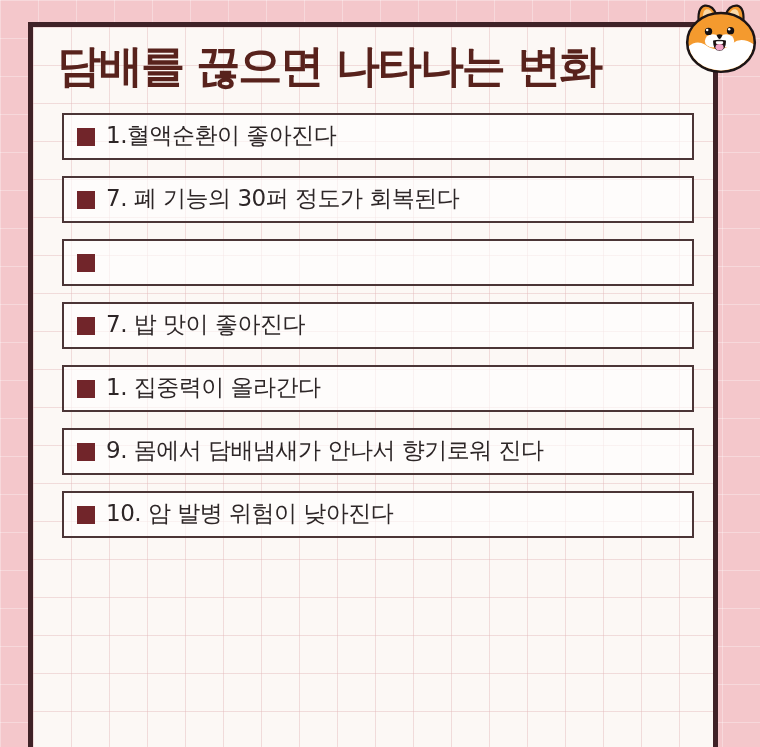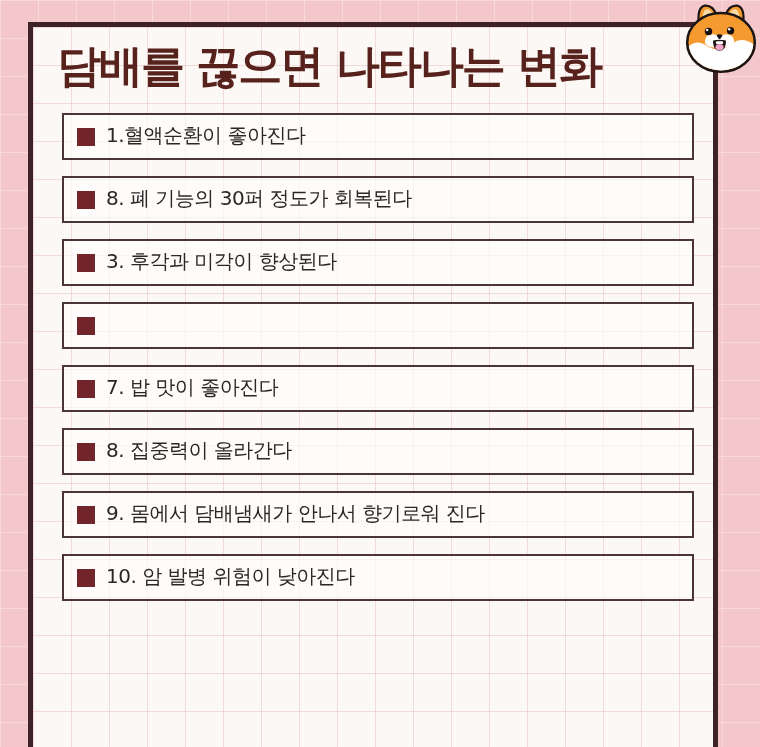--- a/index.html
+++ b/index.html
@@ -40,21 +40,21 @@
     border:2px solid #4b3536;
     background:rgba(255,255,255,0.62);
     display:flex; align-items:center;
     padding-left:13px; gap:11px;
   }
   .bullet {
     flex:none; width:18px; height:18px;
     background:#71252a;
   }
   .item-text {
-    font-size:20px; color:#2d2627;
+    font-size:23px; color:#2d2627;
     white-space:nowrap; padding-bottom:2px;
     letter-spacing:-0.5px;
   }
   .mascot {
     position:absolute; left:684px; top:2px;
     width:74px; height:72px; z-index:5;
   }
 </style>
 </head>
 <body>
@@ -62,36 +62,32 @@
 <div class="card">
   <h1 class="title">담배를 끊으면 나타나는 변화</h1>
 
   <div class="list">
     <div class="box">
       <span class="bullet"></span>
       <span class="item-text">1.혈액순환이 좋아진다</span>
     </div>
     <div class="box">
       <span class="bullet"></span>
-      <span class="item-text">8. 폐 기능의 30퍼 정도가 회복된다</span>
-    </div>
-    <div class="box">
-      <span class="bullet"></span>
-      <span class="item-text">3. 후각과 미각이 향상된다</span>
+      <span class="item-text">7. 폐 기능의 30퍼 정도가 회복된다</span>
     </div>
     <div class="box">
       <span class="bullet"></span>
     </div>
     <div class="box">
       <span class="bullet"></span>
       <span class="item-text">7. 밥 맛이 좋아진다</span>
     </div>
     <div class="box">
       <span class="bullet"></span>
-      <span class="item-text">8. 집중력이 올라간다</span>
+      <span class="item-text">1. 집중력이 올라간다</span>
     </div>
     <div class="box">
       <span class="bullet"></span>
       <span class="item-text">9. 몸에서 담배냄새가 안나서 향기로워 진다</span>
     </div>
     <div class="box">
       <span class="bullet"></span>
       <span class="item-text">10. 암 발병 위험이 낮아진다</span>
     </div>
   </div>

